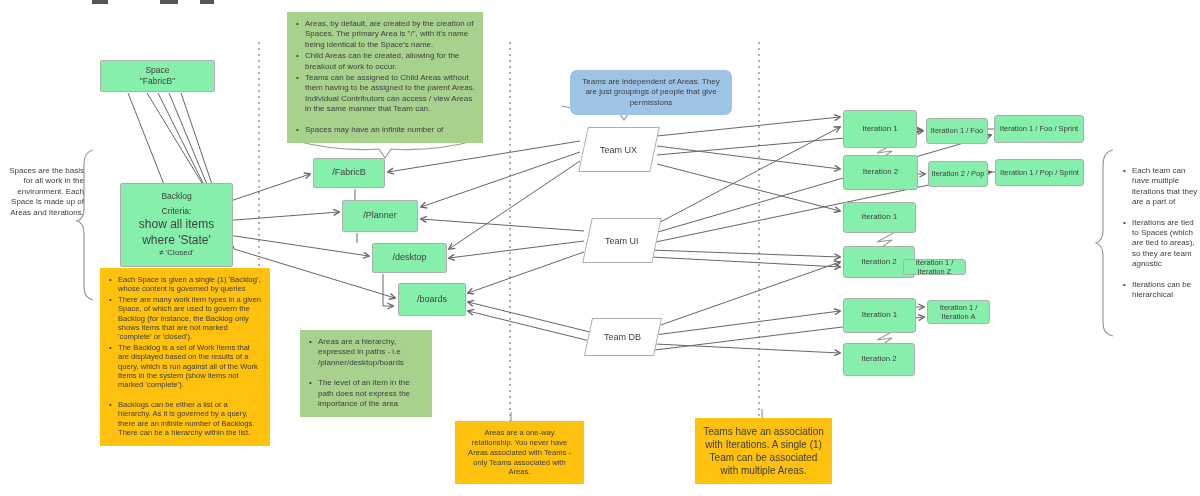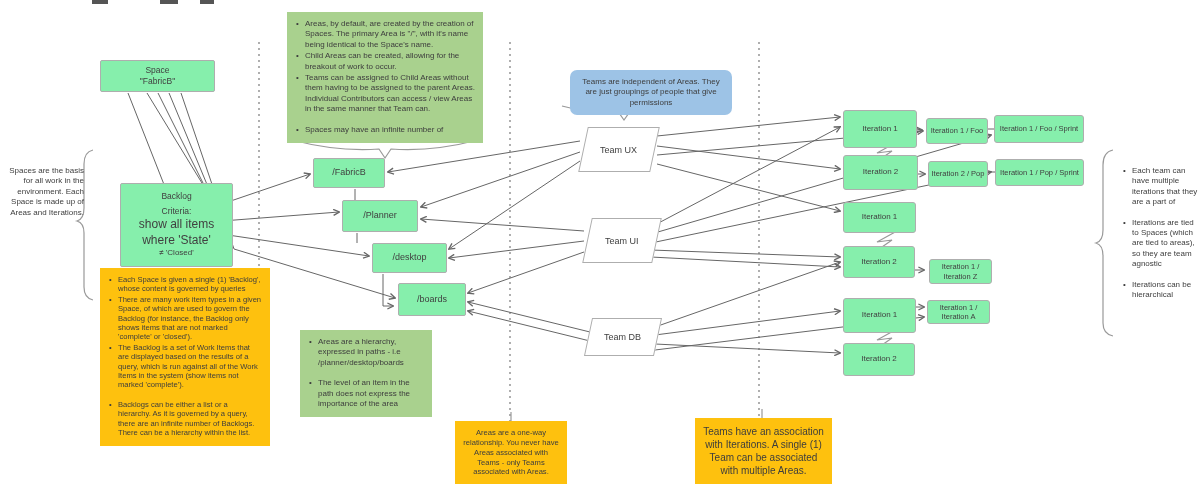--- a/index.html
+++ b/index.html
@@ -174,21 +174,21 @@
   <div class="box iter small-iter" style="left:995px;top:159px;width:89px;height:27px">
     <span>Iteration 1 / Pop / Sprint</span>
   </div>
 
   <div class="box iter" style="left:843px;top:202px;width:73px;height:31px">
     <span>Iteration 1</span>
   </div>
   <div class="box iter" style="left:843px;top:246px;width:72px;height:32px">
     <span>Iteration 2</span>
   </div>
-  <div class="box iter small-iter" style="left:929px;top:259px;width:63px;height:25px">
+  <div class="box iter small-iter" style="left:903px;top:259px;width:63px;height:16px">
     <span>Iteration 1 / Iteration Z</span>
   </div>
 
   <div class="box iter" style="left:843px;top:298px;width:73px;height:35px">
     <span>Iteration 1</span>
   </div>
   <div class="box iter" style="left:843px;top:343px;width:72px;height:33px">
     <span>Iteration 2</span>
   </div>
   <div class="box iter small-iter" style="left:927px;top:300px;width:63px;height:24px">
@@ -201,17 +201,17 @@
     <div class="b gap">Iterations can be hierarchical</div>
   </div>
 
   <div class="note yellow" style="left:100px;top:268px;width:170px;font-size:7.6px;line-height:1.24">
     <div class="b">Each Space is given a single (1) 'Backlog', whose content is governed by queries</div>
     <div class="b">There are many work item types in a given Space, of which are used to govern the Backlog (for instance, the Backlog only shows items that are not marked 'complete' or 'closed').</div>
     <div class="b">The Backlog is a set of Work Items that are displayed based on the results of a query, which is run against all of the Work Items in the system (show items not marked 'complete').</div>
     <div class="b gap">Backlogs can be either a list or a hierarchy. As it is governed by a query, there are an infinite number of Backlogs. There can be a hierarchy within the list.</div>
   </div>
 
-  <div class="note yellow" style="left:455px;top:421px;width:112px;text-align:center;font-size:7.6px">Areas are a one-way relationship. You never have Areas associated with Teams - only Teams associated with Areas.</div>
+  <div class="note yellow" style="left:455px;top:421px;width:129px;text-align:center;font-size:7.6px">Areas are a one-way relationship. You never have Areas associated with Teams - only Teams associated with Areas.</div>
 
   <div class="note yellow" style="left:695px;top:418px;width:137px;text-align:center;font-size:10px">Teams have an association with Iterations. A single (1) Team can be associated with multiple Areas.</div>
 
 </div>
 
 </body></html>

